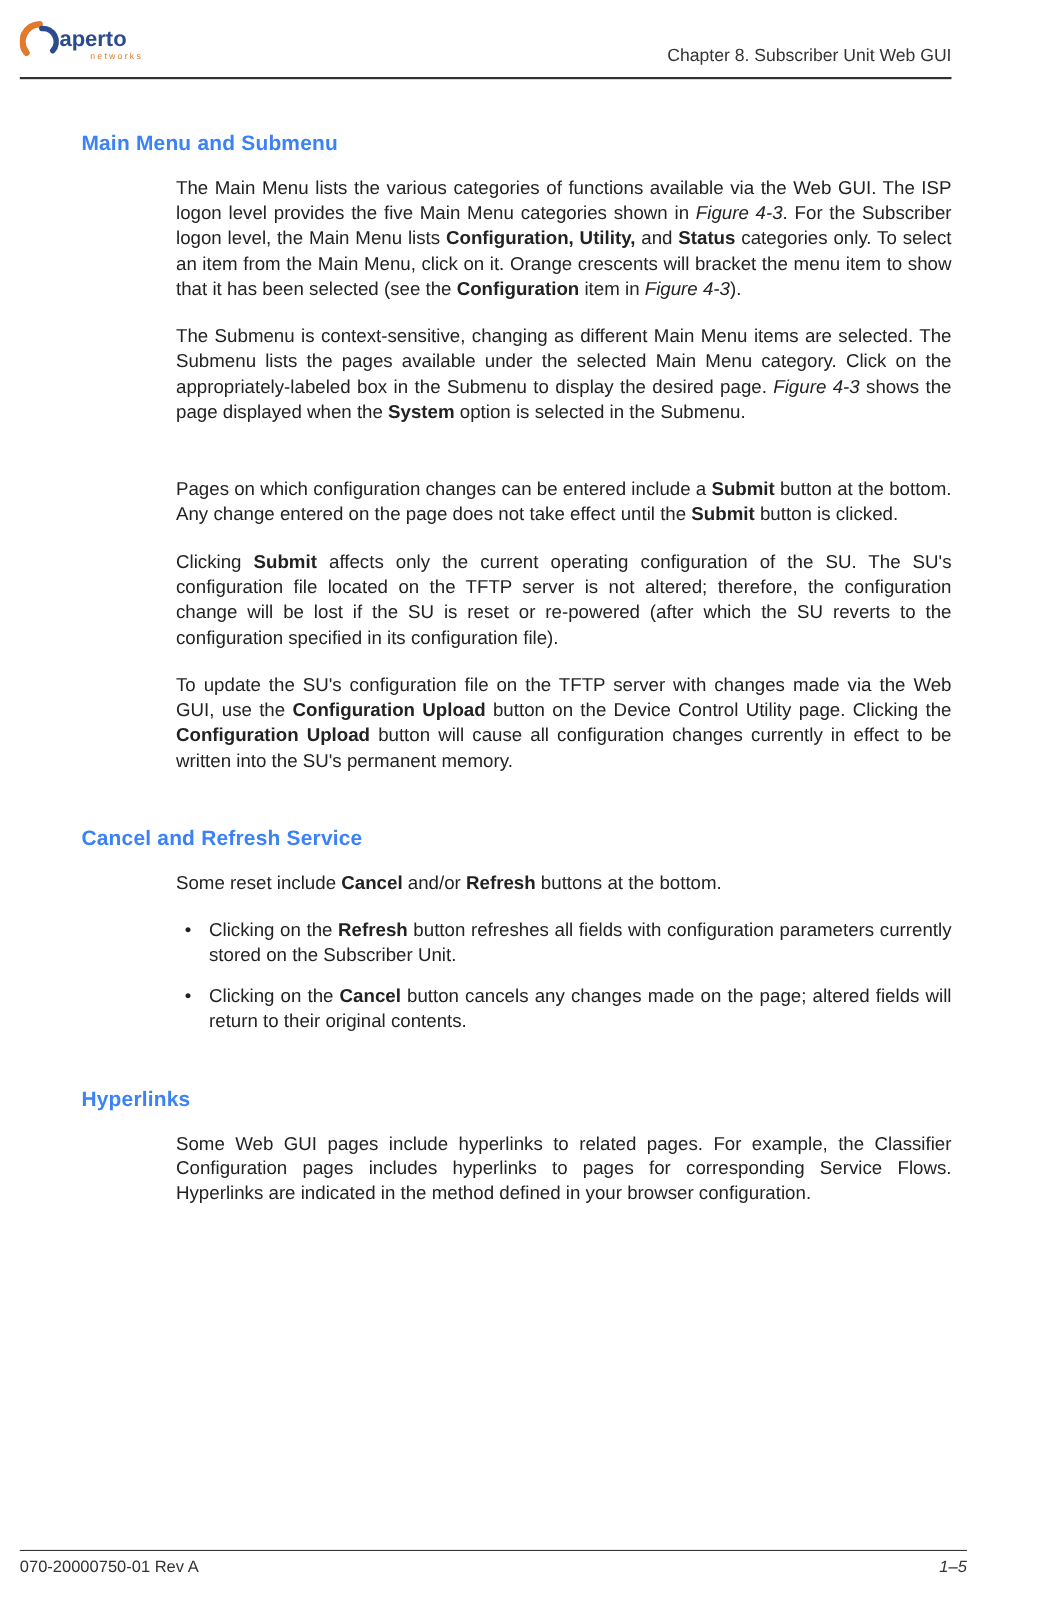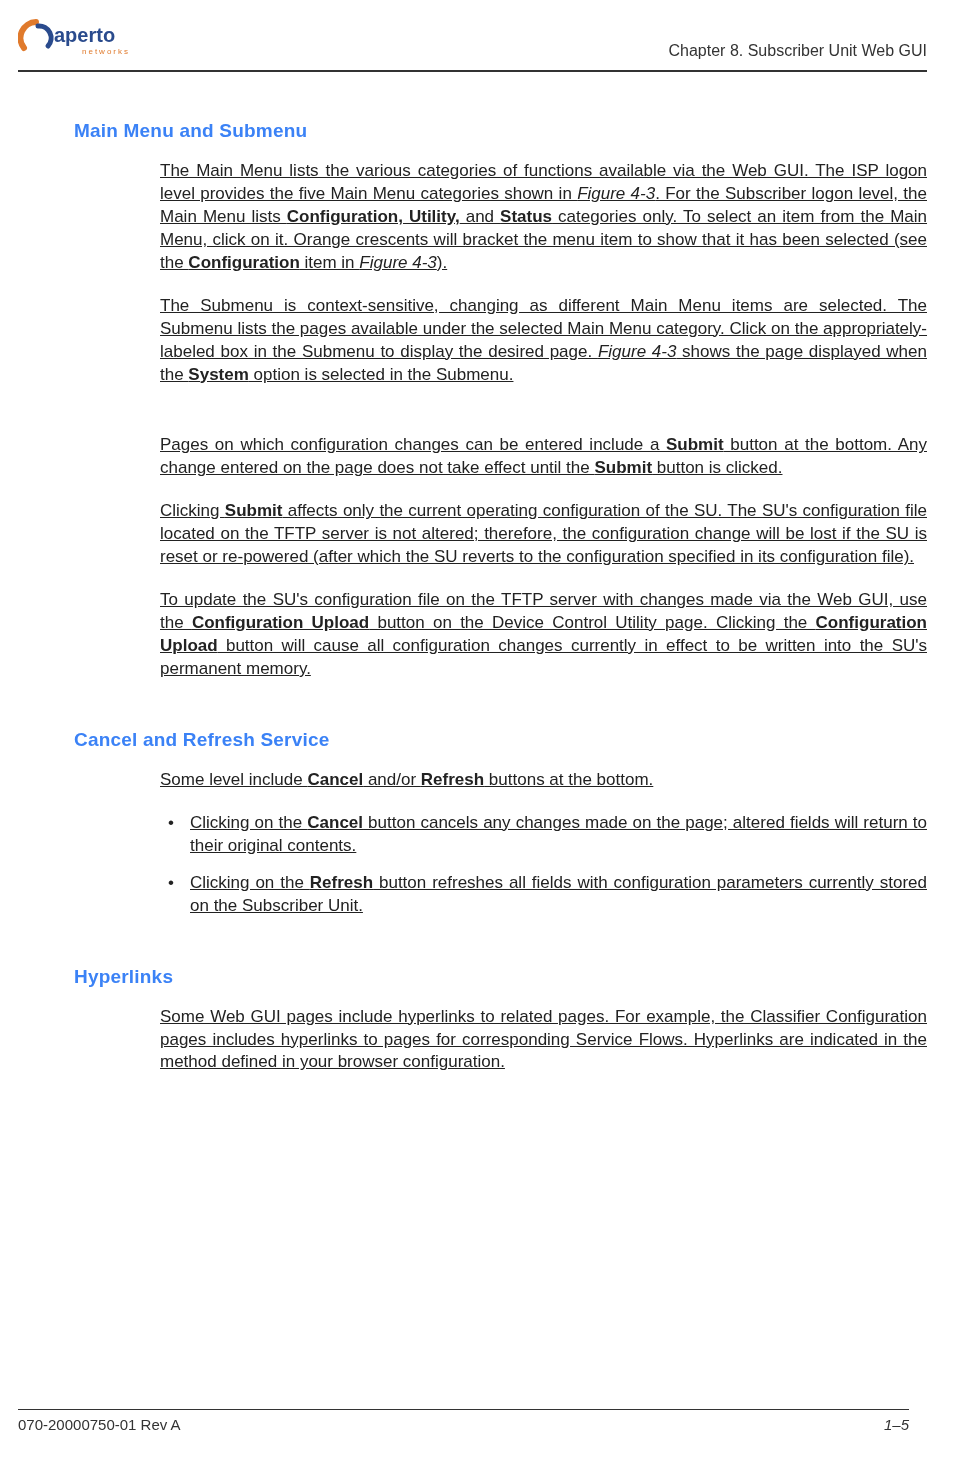--- a/index.html
+++ b/index.html
@@ -12,21 +12,21 @@
     width: 953px;
     height: 1461px;
     position: relative;
     box-sizing: border-box;
   }
   .page {
     position: relative;
     width: 953px;
     height: 1461px;
     box-sizing: border-box;
-    padding: 18px 26px 30px 18px;
+    padding: 18px 88px 30px 18px;
   }
   .header-row {
     display: flex;
     align-items: flex-end;
     justify-content: space-between;
     margin-left: 0;
     margin-right: 0;
     padding-bottom: 6px;
   }
   .logo {
@@ -54,21 +54,20 @@
   h2.section {
     font-size: 19px;
     font-weight: 700;
     color: #3b82f6;
     margin: 0 0 18px 0;
     letter-spacing: 0.2px;
   }
   .body-block {
     margin-left: 86px;
     margin-bottom: 48px;
-    text-decoration: underline;
   }
   p.para {
     font-size: 17px;
     line-height: 1.35;
     margin: 0 0 20px 0;
     text-align: justify;
     color: #222;
   }
   p.para:last-child { margin-bottom: 0; }
   .bold { font-weight: 700; }
@@ -92,21 +91,21 @@
     left: 8px;
     top: 0;
     font-size: 17px;
   }
   .bullet-body-indent {
     margin-left: 30px;
   }
   .footer {
     position: absolute;
     left: 18px;
-    right: 44px;
+    right: 74px;
     bottom: 28px;
   }
   .footer-divider {
     border: none;
     border-top: 1.5px solid #333;
     margin: 0 0 6px 0;
   }
   .footer-row {
     display: flex;
     justify-content: space-between;
@@ -152,28 +151,28 @@
         <span>Clicking </span><span class="bold">Submit</span><span> affects only the current operating configuration of the SU. The SU's configuration file located on the  TFTP server is not altered; therefore, the configuration change will be lost if the SU is reset or re-powered (after which the SU reverts to the configuration specified in its configuration file).</span>
       </p>
       <p class="para">
         <span>To update the SU's configuration file on the TFTP server with changes made via the Web GUI, use the </span><span class="bold">Configuration Upload</span><span> button on the Device Control Utility page. Clicking the </span><span class="bold">Configuration Upload</span><span> button will cause all configuration changes currently in effect to be written into the SU's permanent memory.</span>
       </p>
     </div>
 
     <h2 class="section">Cancel and Refresh Service</h2>
     <div class="body-block">
       <p class="para">
-        <span>Some level include </span><span class="bold">Cancel</span><span> and/or </span><span class="bold">Refresh</span><span> buttons at the bottom.</span>
+        <span>Some reset include </span><span class="bold">Cancel</span><span> and/or </span><span class="bold">Refresh</span><span> buttons at the bottom.</span>
       </p>
       <ul class="bullets bullet-body-indent">
         <li>
-          <span>Clicking on the </span><span class="bold">Cancel</span><span> button cancels any changes made on the page; altered fields will return to their original contents.</span>
+          <span>Clicking on the </span><span class="bold">Refresh</span><span> button refreshes all fields with configuration parameters currently stored on the Subscriber Unit.</span>
         </li>
         <li>
-          <span>Clicking on the </span><span class="bold">Refresh</span><span> button refreshes all fields with configuration parameters currently stored on the Subscriber Unit.</span>
+          <span>Clicking on the </span><span class="bold">Cancel</span><span> button cancels any changes made on the page; altered fields will return to their original contents.</span>
         </li>
       </ul>
     </div>
 
     <h2 class="section">Hyperlinks</h2>
     <div class="body-block">
       <p class="para">Some Web GUI pages include hyperlinks to related pages. For example, the Classifier Configuration pages includes hyperlinks to pages for corresponding Service Flows. Hyperlinks are indicated in the method defined in your browser configuration.</p>
     </div>
 
   </div>

